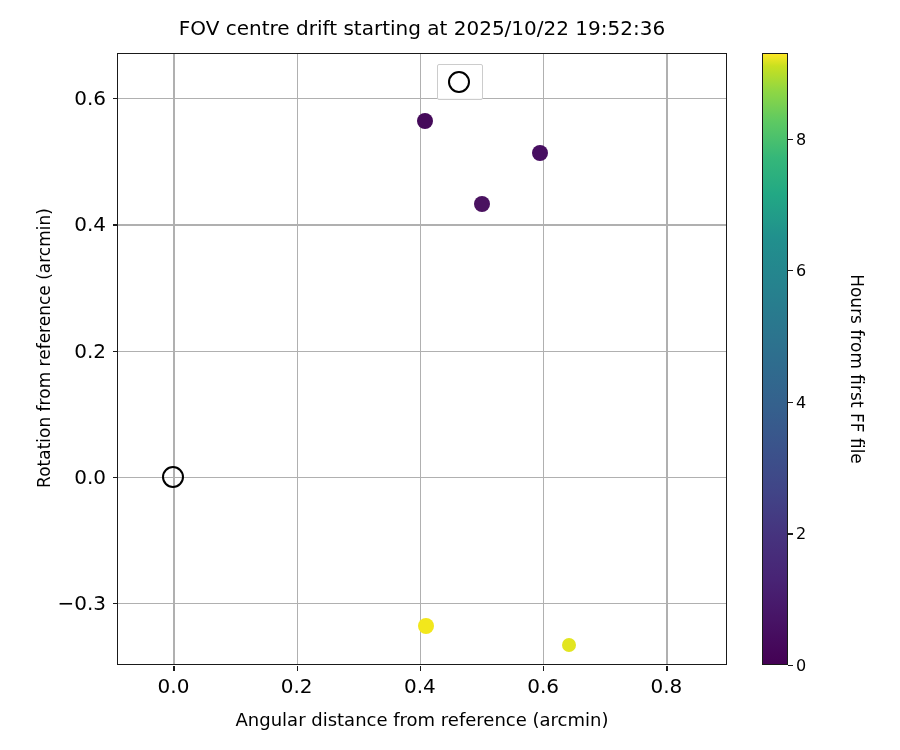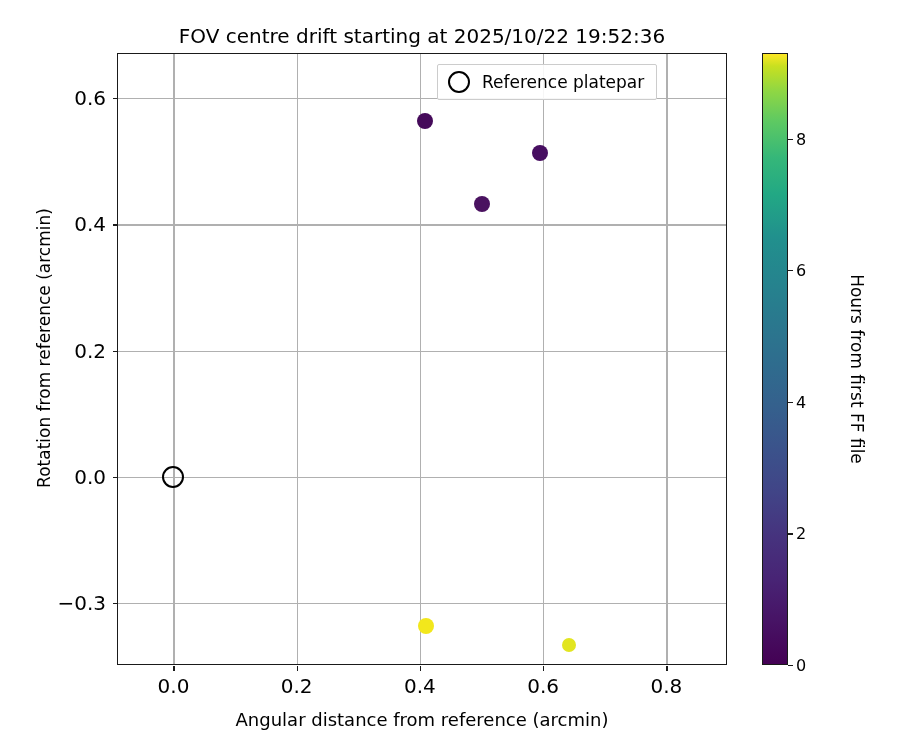--- a/index.html
+++ b/index.html
@@ -5,21 +5,21 @@
   html,body{margin:0;padding:0;}
   body{
     width:900px;height:750px;background:#ffffff;
     font-family:"DejaVu Sans","Liberation Sans",sans-serif;
     overflow:hidden;position:relative;
   }
   #fig{position:absolute;left:0;top:0;width:900px;height:750px;}
 
   
   .title{
-    position:absolute;left:117px;top:24px;width:610px;
+    position:absolute;left:117px;top:16px;width:610px;
     text-align:center;font-size:20px;color:#000;white-space:nowrap;
   }
 
   
   .axes{
     position:absolute;left:117px;top:53px;width:610px;height:612px;
     border:1.3px solid #1a1a1a;box-sizing:border-box;background:#fff;
   }
   .gridline{position:absolute;background:#b0b0b0;}
   .gridline.v{width:1.3px;top:0;bottom:0;}
@@ -135,21 +135,20 @@
       <div class="pt" style="width: 16px; height: 16px; background: rgb(74, 18, 96); left: 364.152px; top: 149.53px;"></div>
       <div class="pt" style="width: 16px; height: 16px; background: rgb(242, 231, 28); left: 308.081px; top: 571.621px;"></div>
       <div class="pt" style="width: 14px; height: 14px; background: rgb(226, 229, 32); left: 451.03px; top: 591.179px;"></div>
     </div>
 
   <div class="xlabel">Angular distance from reference (arcmin)</div>
   <div class="ylabel">Rotation from reference (arcmin)</div>
 
   <div class="legend" id="legend" style="left: 437px; top: 64px;">
     <span class="legend-marker"></span>
-    <span class="legend-label">Reference platepar</span>
   </div>
 
   <div class="cbar-wrap" id="cbar-wrap">
     <div class="cbar"></div>
   <div class="cbar-tick" style="top: 612px;"></div>
       <div class="cbar-label" style="top: 612px;">0</div>
       <div class="cbar-tick" style="top: 480.387px;"></div>
       <div class="cbar-label" style="top: 480.387px;">2</div>
       <div class="cbar-tick" style="top: 348.774px;"></div>
       <div class="cbar-label" style="top: 348.774px;">4</div>

